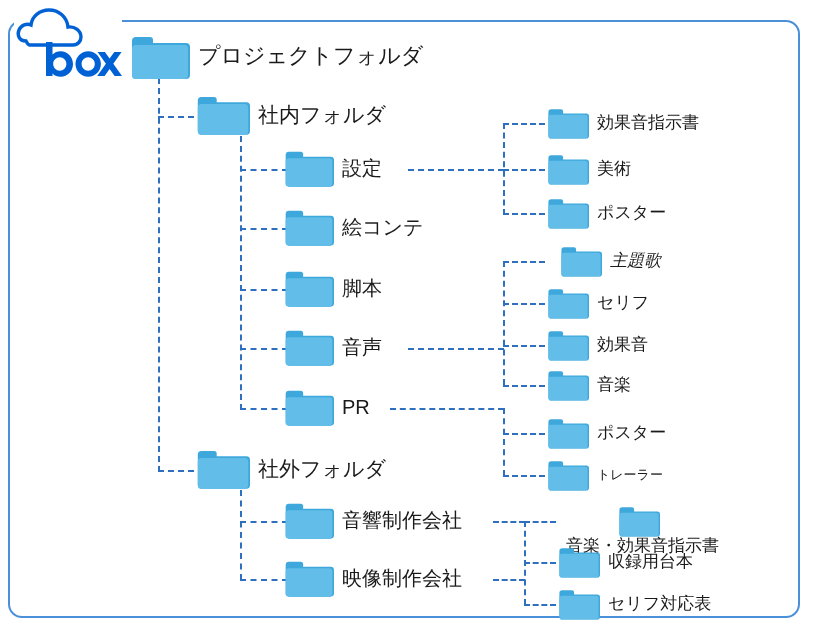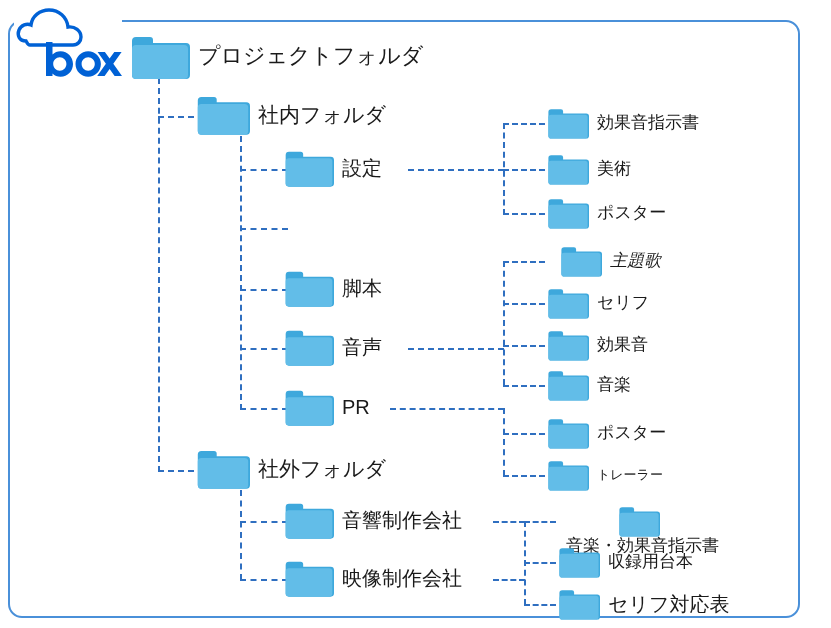--- a/index.html
+++ b/index.html
@@ -167,20 +167,29 @@
   <div class="node" style="left:284px; top:148px;">
     <span class="folder">
       <svg width="50" height="39" viewBox="0 0 60 46">
           <path d="M2,8 a4,4 0 0 1 4,-4 h14 a3,3 0 0 1 3,3 v3 h33 a4,4 0 0 1 4,4 v28 a4,4 0 0 1 -4,4 h-50 a4,4 0 0 1 -4,-4 z" fill="#3EA8DC"></path>
           <path d="M2,16 a4,4 0 0 1 4,-4 h48 a4,4 0 0 1 4,4 v26 a4,4 0 0 1 -4,4 h-48 a4,4 0 0 1 -4,-4 z" fill="#62BDE8"></path>
         </svg>
     </span>
     <span class="label" style="font-size:20px;">設定</span>
   </div>
 
+  <div class="node" style="left:284px; top:207px;">
+    <span class="folder">
+      <svg width="50" height="39" viewBox="0 0 60 46">
+          <path d="M2,8 a4,4 0 0 1 4,-4 h14 a3,3 0 0 1 3,3 v3 h33 a4,4 0 0 1 4,4 v28 a4,4 0 0 1 -4,4 h-50 a4,4 0 0 1 -4,-4 z" fill="#3EA8DC"></path>
+          <path d="M2,16 a4,4 0 0 1 4,-4 h48 a4,4 0 0 1 4,4 v26 a4,4 0 0 1 -4,4 h-48 a4,4 0 0 1 -4,-4 z" fill="#62BDE8"></path>
+        </svg>
+    </span>
+    <span class="label" style="font-size:20px;">絵コンテ</span>
+  </div>
 
   <div class="node" style="left:284px; top:268px;">
     <span class="folder">
       <svg width="50" height="39" viewBox="0 0 60 46">
           <path d="M2,8 a4,4 0 0 1 4,-4 h14 a3,3 0 0 1 3,3 v3 h33 a4,4 0 0 1 4,4 v28 a4,4 0 0 1 -4,4 h-50 a4,4 0 0 1 -4,-4 z" fill="#3EA8DC"></path>
           <path d="M2,16 a4,4 0 0 1 4,-4 h48 a4,4 0 0 1 4,4 v26 a4,4 0 0 1 -4,4 h-48 a4,4 0 0 1 -4,-4 z" fill="#62BDE8"></path>
         </svg>
     </span>
     <span class="label" style="font-size:20px;">脚本</span>
   </div>
@@ -335,16 +344,16 @@
     <span class="label" style="font-size:17px;">収録用台本</span>
   </div>
 
   <div class="node" style="left:558px; top:587px;">
     <span class="folder">
       <svg width="42" height="33" viewBox="0 0 60 46">
           <path d="M2,8 a4,4 0 0 1 4,-4 h14 a3,3 0 0 1 3,3 v3 h33 a4,4 0 0 1 4,4 v28 a4,4 0 0 1 -4,4 h-50 a4,4 0 0 1 -4,-4 z" fill="#3EA8DC"></path>
           <path d="M2,16 a4,4 0 0 1 4,-4 h48 a4,4 0 0 1 4,4 v26 a4,4 0 0 1 -4,4 h-48 a4,4 0 0 1 -4,-4 z" fill="#62BDE8"></path>
         </svg>
     </span>
-    <span class="label" style="font-size:20px;">セリフ対応表</span>
+    <span class="label" style="font-size:17px;">セリフ対応表</span>
   </div>
 
 </div>
 
 </body></html>

